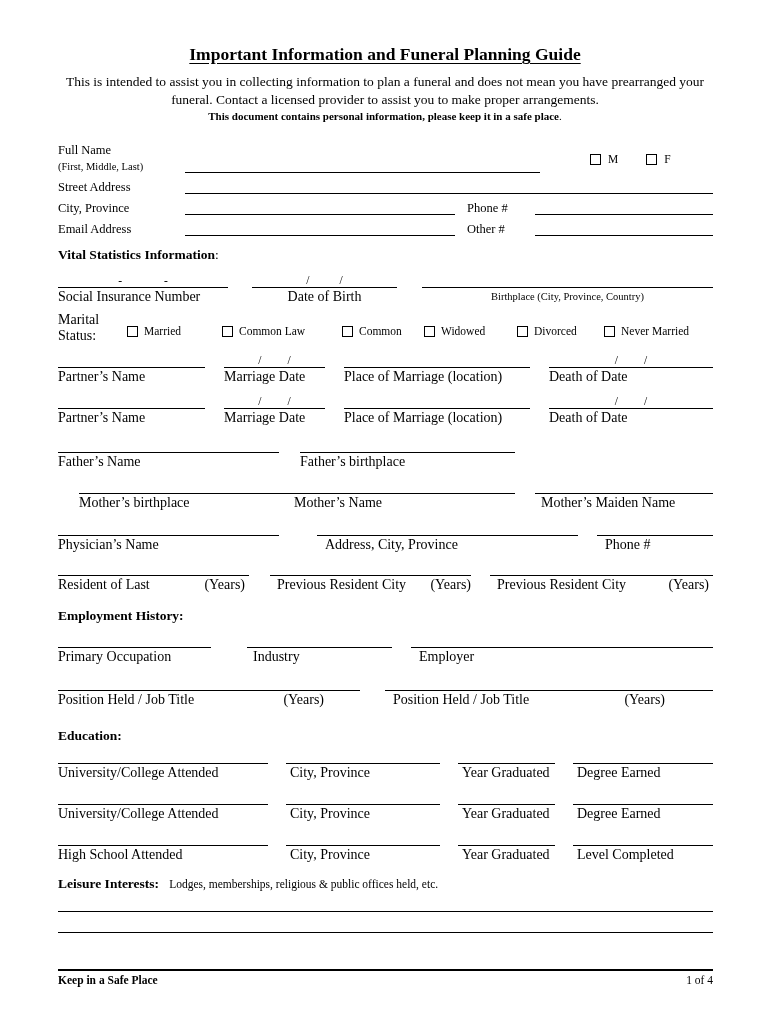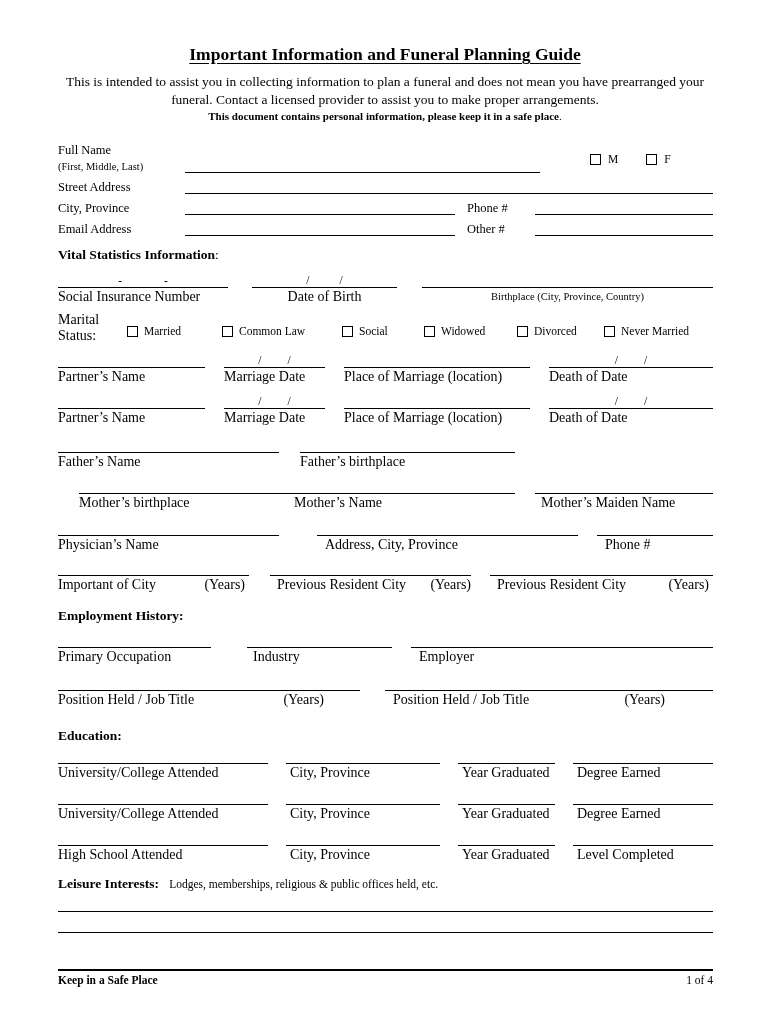--- a/index.html
+++ b/index.html
@@ -101,21 +101,21 @@
     <div class="opt" style="left:69px;top:14px;text-align:center;">
       <span class="cb"></span>
       <span>Married</span>
     </div>
     <div class="opt" style="left:164px;top:14px;">
       <span class="cb"></span>
       <span>Common Law</span>
     </div>
     <div class="opt" style="left:284px;top:14px;">
       <span class="cb"></span>
-      <span>Social</span>
+      <span>Common</span>
     </div>
     <div class="opt" style="left:366px;top:14px;">
       <span class="cb"></span>
       <span>Widowed</span>
     </div>
     <div class="opt" style="left:459px;top:14px;">
       <span class="cb"></span>
       <span>Divorced</span>
     </div>
     <div class="opt" style="left:546px;top:14px;">
@@ -216,21 +216,21 @@
     <div class="f" style="flex:1;margin-left:19px;">
       <div class="rule"></div>
       <div class="lbl" style="padding-left:8px;">Phone #</div>
     </div>
   </div>
 
   <div class="row" style="top:563px;height:29px;">
     <div class="f" style="width:191px;">
       <div class="rule"></div>
       <div class="lbl yrow" style="padding-right:4px;">
-        <span>Important of City</span>
+        <span>Resident of Last</span>
         <span>(Years)</span>
       </div>
     </div>
     <div class="f" style="width:201px;margin-left:21px;">
       <div class="rule"></div>
       <div class="lbl yrow" style="padding-left:7px;">
         <span>Previous Resident City</span>
         <span>(Years)</span>
       </div>
     </div>

